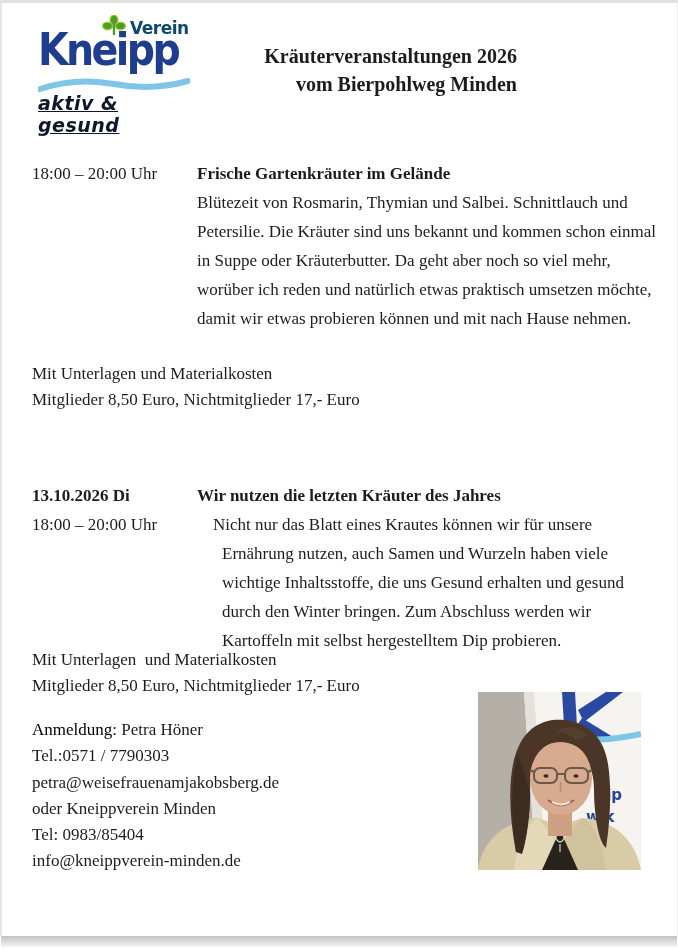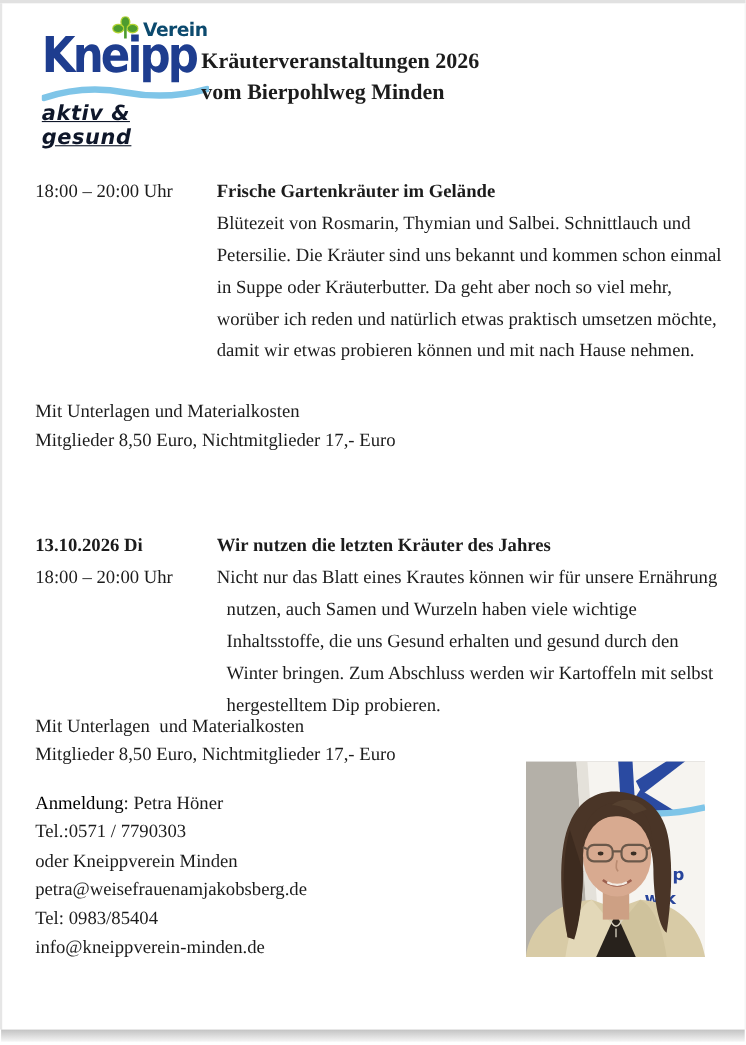--- a/index.html
+++ b/index.html
@@ -20,35 +20,35 @@
                  font-size:17px; letter-spacing:-0.5px; }
   .logo-leaf { position:absolute; left:66px; top:1px; width:24px; height:22px; }
   .logo-brand { position:absolute; left:2px; top:13px; font-size:45px; font-weight:bold;
                 color:#1e3d8f; letter-spacing:-3px; line-height:1;
                 transform:scaleX(.88); transform-origin:left top; }
   .logo-wave { position:absolute; left:2px; top:62px; width:152px; height:18px; }
   .logo-tagline { position:absolute; left:2px; top:78px; color:#0f172a; font-weight:bold;
                   font-style:italic; font-size:19px; letter-spacing:0.5px;text-decoration:underline; }
 
   
-  .doc-title { position:absolute; left:183px; top:42px; width:334px; text-align:left;
+  .doc-title { position:absolute; left:183px; top:42px; width:334px; text-align:right;
                font-weight:bold; font-size:20px; line-height:28px; }
   .doc-location { position:absolute; left:180px; top:110px; width:334px; text-align:center;
                   font-weight:bold; font-size:17px; line-height:21px; }
 
   
   .event { position:absolute; left:32px; width:630px; font-size:17px; line-height:29px; }
   .event-1 { top:159px; }
   .event-2 { top:481px; }
   .timecol { position:absolute; left:0; top:0; width:162px; }
   .maincol { position:absolute; left:165px; top:0; width:462px; }
   .event-date { font-weight:bold; }
   .dbl-underline { border-bottom:3px double #4b4b4b; }
   .event-title { font-weight:bold; }
-  .hang { padding-left:9px; text-indent:-9px; }
+  .hang { padding-left:9px; text-indent:-9px;margin-left:16px; }
 
   .price { position:absolute; left:32px; font-size:17px; line-height:26px; }
   .price-1 { top:361px; }
   .price-2 { top:647px; }
 
   
   .contact { position:absolute; left:32px; top:717px; font-size:17px; line-height:26.3px; }
   .contact-label { font-weight:normal; color:#000000; }
 
   
@@ -117,22 +117,22 @@
   <div class="price price-2">
     <div>Mit Unterlagen&nbsp; und Materialkosten</div>
     <div>Mitglieder 8,50 Euro, Nichtmitglieder 17,- Euro</div>
   </div>
 
   <div class="contact">
     <div>
       <span class="contact-label">Anmeldung</span><span>: Petra Höner</span>
     </div>
     <div>Tel.:0571 / 7790303</div>
+    <div>petra@weisefrauenamjakobsberg.de</div>
     <div>oder Kneippverein Minden</div>
-    <div>petra@weisefrauenamjakobsberg.de</div>
     <div>Tel: 0983/85404</div>
     <div>info@kneippverein-minden.de</div>
   </div>
 
   <div class="photo">
     <svg viewBox="0 0 163 178">
 
       <rect x="0" y="0" width="163" height="178" fill="#b4b0a8"></rect>
 
       <polygon points="46,0 163,0 163,178 58,178" fill="#f6f4f0"></polygon>

